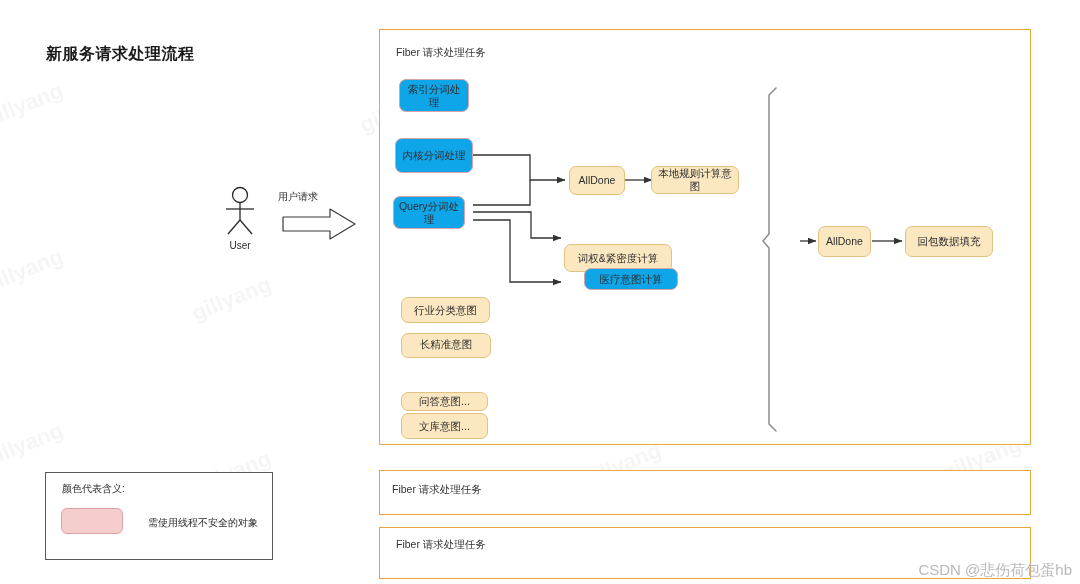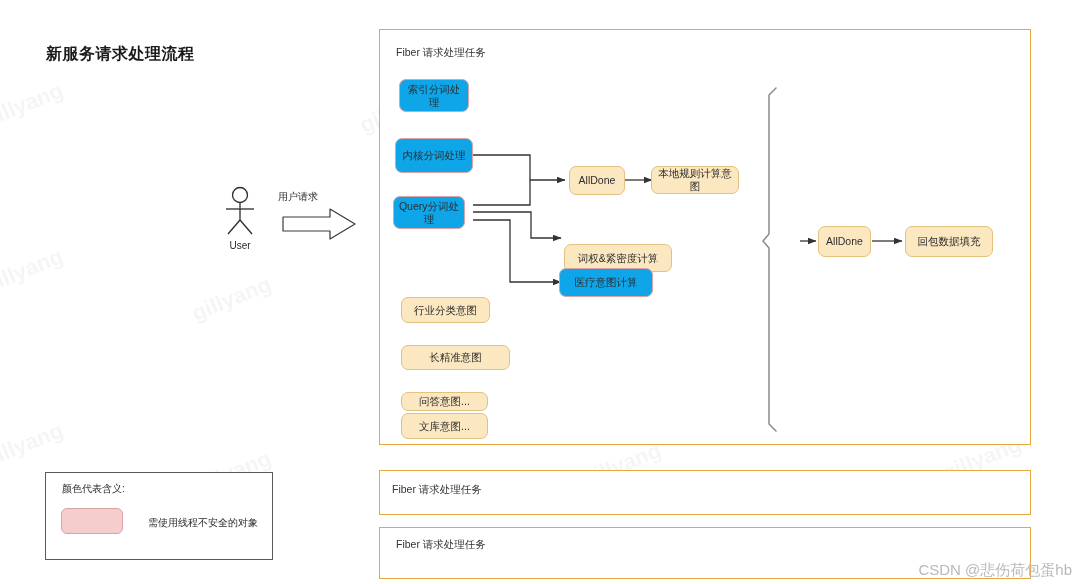--- a/index.html
+++ b/index.html
@@ -180,28 +180,28 @@
     <path d="M800,241 L816,241" fill="none" stroke="#333333" stroke-width="1.3" marker-end="url(#ah)"></path>
 
     <path d="M872,241 L902,241" fill="none" stroke="#333333" stroke-width="1.3" marker-end="url(#ah)"></path>
   </svg>
 
   <div class="node pink" style="left:399px; top:79px;  width:70px; height:33px;">索引分词处理</div>
   <div class="node pink" style="left:395px; top:138px; width:78px; height:35px;">内核分词处理</div>
   <div class="node pink" style="left:393px; top:196px; width:72px; height:33px;">Query分词处理</div>
 
   <div class="node yellow" style="left:401px; top:297px; width:89px; height:26px;">行业分类意图</div>
-  <div class="node yellow" style="left:401px; top:345px; width:109px; height:25px;">长精准意图</div>
+  <div class="node yellow" style="left:401px; top:333px; width:90px; height:25px;font-family:Liberation Mono, monospace;">长精准意图</div>
   <div class="node yellow" style="left:401px; top:392px; width:87px; height:19px;">问答意图...</div>
   <div class="node yellow" style="left:401px; top:413px; width:87px; height:26px;text-align:right;">文库意图...</div>
 
   <div class="node yellow" style="left:569px; top:166px; width:56px; height:29px;">AllDone</div>
   <div class="node yellow" style="left:651px; top:166px; width:88px; height:28px;">本地规则计算意图</div>
   <div class="node yellow" style="left:564px; top:220px; width:108px; height:28px;margin-top:24px;">词权&amp;紧密度计算</div>
-  <div class="node pink" style="left:559px; top:268px; width:94px; height:29px;">医疗意图计算</div>
+  <div class="node pink" style="left:584px; top:268px; width:94px; height:22px;">医疗意图计算</div>
 
   <div class="node yellow" style="left:818px; top:226px; width:53px; height:31px;">AllDone</div>
   <div class="node yellow" style="left:905px; top:226px; width:88px; height:31px;">回包数据填充</div>
 
   <div class="legend"></div>
   <div class="legend-title">颜色代表含义:</div>
   <div class="legend-swatch"></div>
   <div class="legend-text">需使用线程不安全的对象</div>
 
   <div class="csdn">CSDN @悲伤荷包蛋hb</div>

